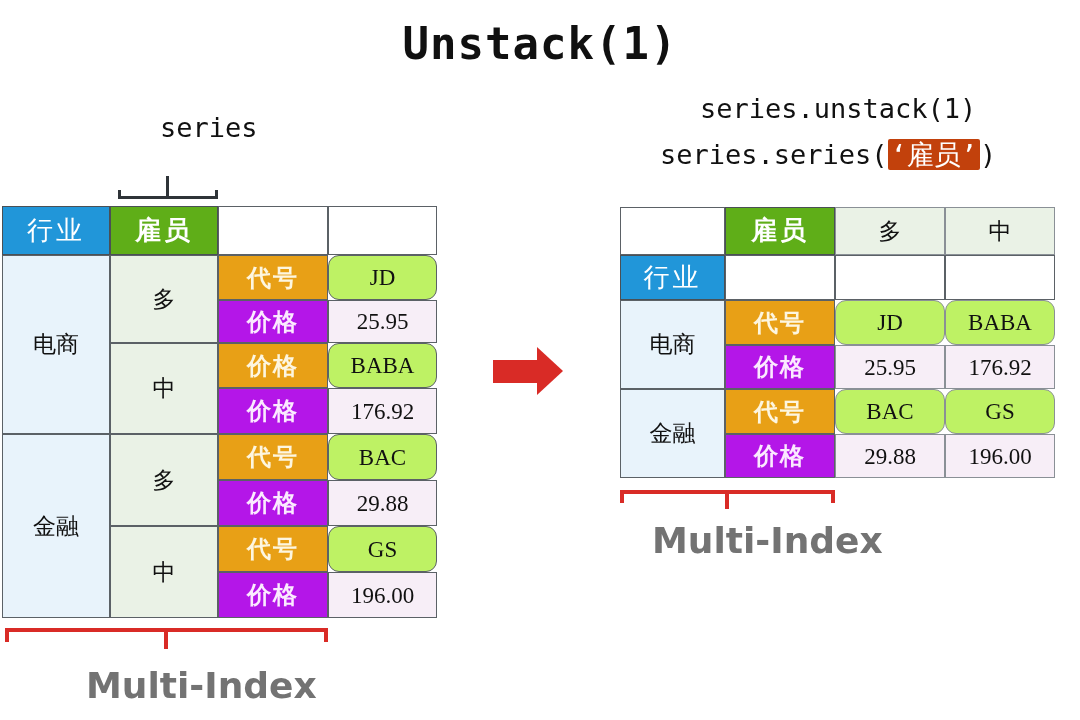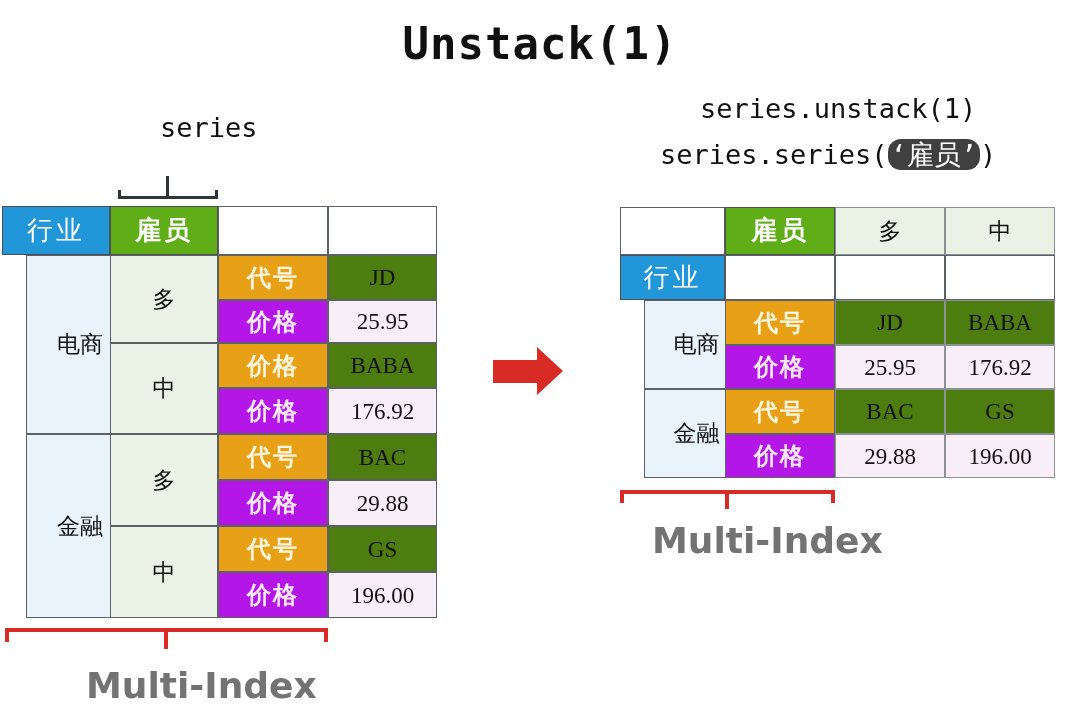--- a/index.html
+++ b/index.html
@@ -17,44 +17,44 @@
     font-weight:bold;font-size:44px;color:#101010;letter-spacing:1px;
   }
   .code{
     font-family:"DejaVu Sans Mono","Liberation Mono",monospace;
     font-size:27px;color:#111111;white-space:nowrap;
   }
   #series-label{left:160px;top:112px;}
   #code1{left:700px;top:93px;}
   #code2{left:660px;top:137px;}
   .hl{
-    background:#404040;color:#ffffff;padding:0 3px;border-radius:13px;
+    background:#c2410c;color:#ffffff;padding:0 3px;border-radius:2px;
   }
 
   
   .cell{
     box-sizing:border-box;
     display:flex;align-items:center;justify-content:center;
     border:1px solid #5b6166;
     font-size:23px;color:#111111;
     font-family:"Liberation Serif","DejaVu Serif",serif;
     overflow:hidden;line-height:1;
   }
   .cn{font-family:"Liberation Sans","DejaVu Sans",sans-serif;}
   .hdr-blue{background:#2196d9;color:#ffffff;font-weight:normal;font-size:26px;
             letter-spacing:3px;border-color:#4a5055;}
   .hdr-green{background:#5fae18;color:#ffffff;font-weight:bold;font-size:26px;
              letter-spacing:3px;border-color:#4a5055;text-align:center;}
   .lbl-orange{background:#e8a016;color:#fdf6e0;font-weight:bold;font-size:24px;
               letter-spacing:2px;border-color:#5b6166;}
   .lbl-purple{background:#b416e8;color:#fbeaff;font-weight:bold;font-size:24px;
               letter-spacing:2px;border-color:#5b6166;}
-  .bg-blue{background:#e8f3fb;margin-left:24px;}
+  .bg-blue{background:#e8f3fb;}
   .bg-green{background:#eaf2e6;}
-  .bg-cream{background:#4d7c0f;}
+  .bg-cream{background:#bef264;border-radius:11px;}
   .bg-lav{background:#f7eef7;}
   .bg-white{background:#ffffff;}
   .thin{border-color:#8a9096;}
 
   
   #arrow-shaft{left:493px;top:360px;width:48px;height:23px;background:#d92b26;}
   #arrow-head{left:537px;top:347px;width:0;height:0;
     border-top:24px solid transparent;border-bottom:24px solid transparent;
     border-left:26px solid #d92b26;}
 

